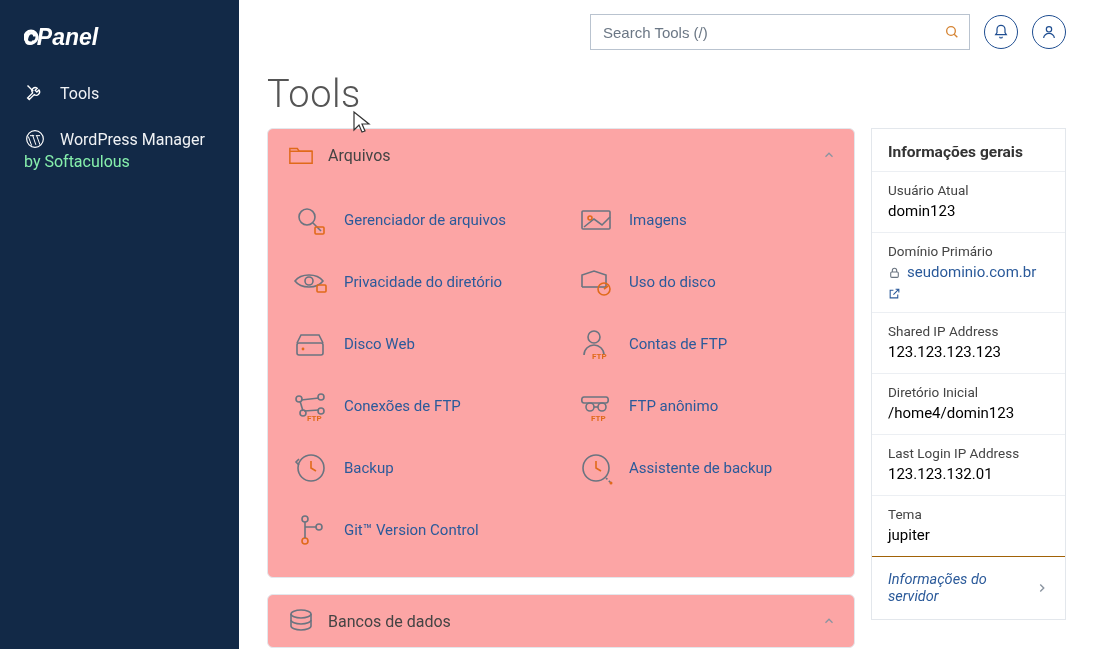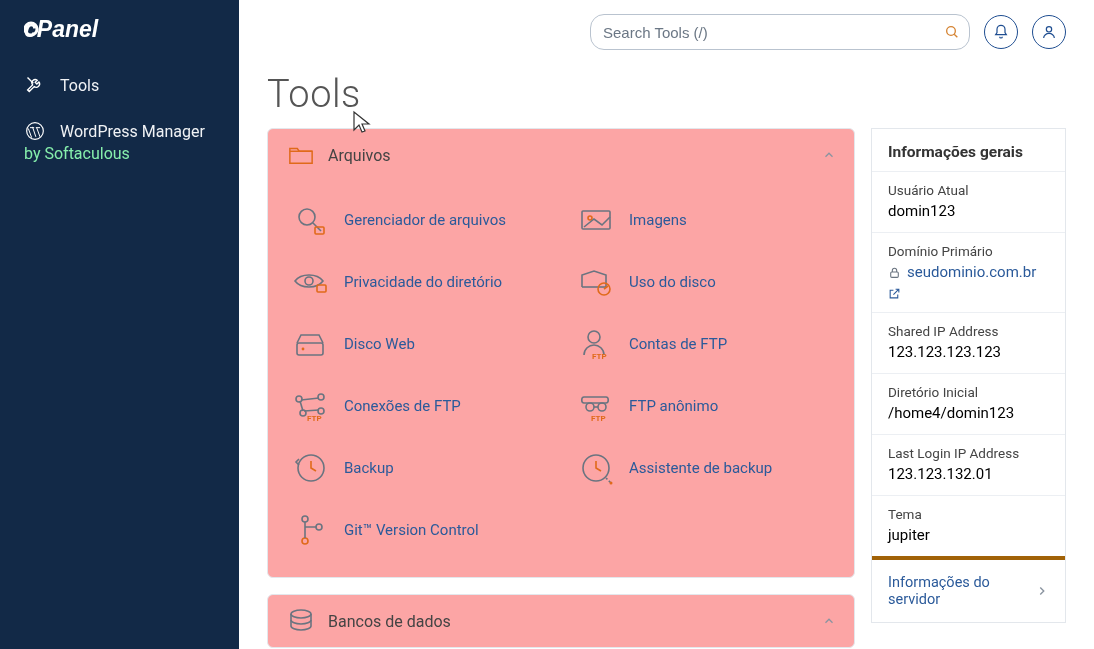--- a/index.html
+++ b/index.html
@@ -1,32 +1,32 @@
 <!DOCTYPE html>
 <html><head>
 <meta charset="utf-8">
 <style>
   * { box-sizing: border-box; margin: 0; padding: 0; }
   body { font-family: -apple-system, BlinkMacSystemFont, "Segoe UI", Roboto, Helvetica, Arial, sans-serif; background: #fff; width: 1094px; height: 649px; overflow: hidden; }
   .layout { display: flex; height: 649px; }
   
   .sidebar { width: 239px; background: #122947; color: #fff; flex-shrink: 0; }
-  .brand { padding: 16px 24px 16px 24px; }
+  .brand { padding: 24px 24px 16px 24px; }
   .brand svg { display:block; }
   .nav { padding: 4px 0; }
   .nav-item { display:flex; align-items:center; padding: 12px 24px; color: #f0f2f5; font-size: 16px; cursor:pointer; }
   .nav-item .icon { width: 22px; height:22px; margin-right: 14px; display:flex; align-items:center; justify-content:center; }
   .nav-sub { padding: 0 24px 12px 24px; color:#86efac; font-size:16px; }
   
   .main { flex: 1; display:flex; flex-direction:column; }
   .topbar { display:flex; align-items:center; padding: 14px 28px 2px 28px; gap: 14px; }
   .topbar-spacer { flex:1; }
   .search { position:relative; width: 380px; }
   .search input {
-    width:100%; height:36px; border:1px solid #b9c3cf; border-radius:14px;
+    width:100%; height:36px; border:1px solid #b9c3cf; border-radius:0;
     padding: 6px 36px 6px 12px; font-size:15px; color:#737373;
   }
   .search input::placeholder { color:#6b7785; }
   .search .s-icon { position:absolute; right:10px; top:50%; transform:translateY(-50%); }
   .circ-btn { width:34px; height:34px; border:1px solid #1f4e91; border-radius:50%;
     display:flex; align-items:center; justify-content:center; color:#1f4e91; cursor:pointer;}
   .content { display:flex; gap:16px; padding: 8px 28px 20px 28px; }
   .page-title { font-size: 38px; color:#555; font-weight:300; padding: 20px 28px 4px 28px; letter-spacing:0.5px;}
   .left-col { flex:1; display:flex; flex-direction:column; gap:16px; min-width:0; }
   .card { background:#fca5a5; border:1px solid #e3e7ec; border-radius:6px; }
@@ -39,21 +39,21 @@
   .tool .ticon { width:46px; height:36px; display:flex; align-items:center; justify-content:center; margin-right:10px; }
   .tool .tlabel { font-size:15px; color:#2b5a9a; }
   
   .right-col { width:195px; flex-shrink:0; }
   .info-card { border:1px solid #e3e7ec; border-radius:0; }
   .info-title { font-weight:700; font-size:15.5px; color:#333; padding:14px 16px 10px 16px; }
   .info-item { padding:10px 16px 12px 16px; border-top:1px solid #eceff3; }
   .info-label { font-size:13.5px; color:#444; margin-bottom:4px; }
   .info-value { font-size:15px; color:#000000; }
   .info-value.link { color:#2b5a9a; }
-  .info-server { padding:14px 16px; border-top:4px solid #a16207; display:flex; align-items:center; font-size:14.5px; color:#2b5a9a; cursor:pointer;}
+  .info-server { padding:14px 16px; border-top:1px solid #a16207; display:flex; align-items:center; font-size:14.5px; color:#2b5a9a; cursor:pointer;font-style:italic;}
   .info-server .chev { margin-left:auto; color:#888; }
   svg { display:block; }
 </style>
 </head>
 <body>
 
 <div class="layout">
   <aside class="sidebar">
     <div class="brand">
       <svg width="120" height="26" viewBox="0 0 120 26">

